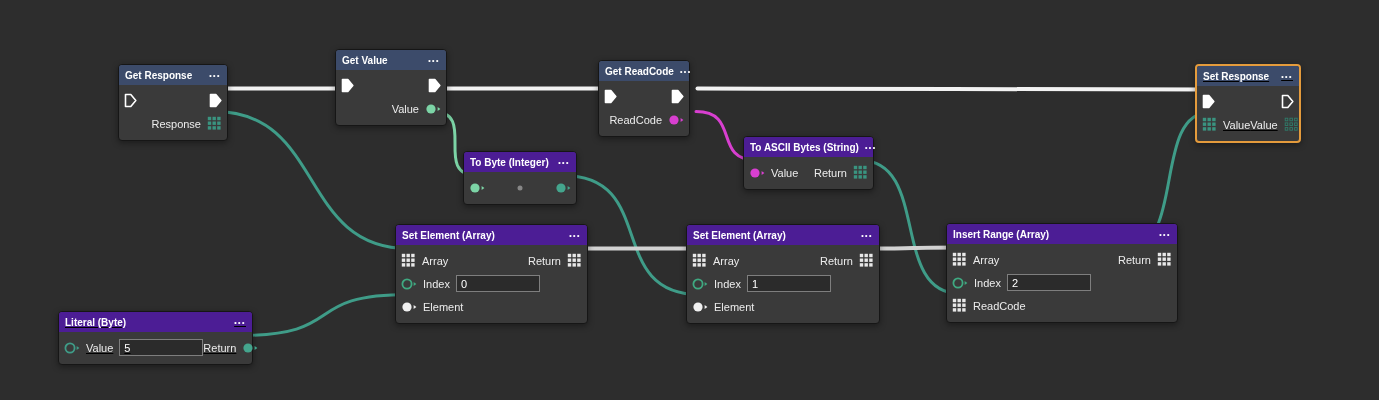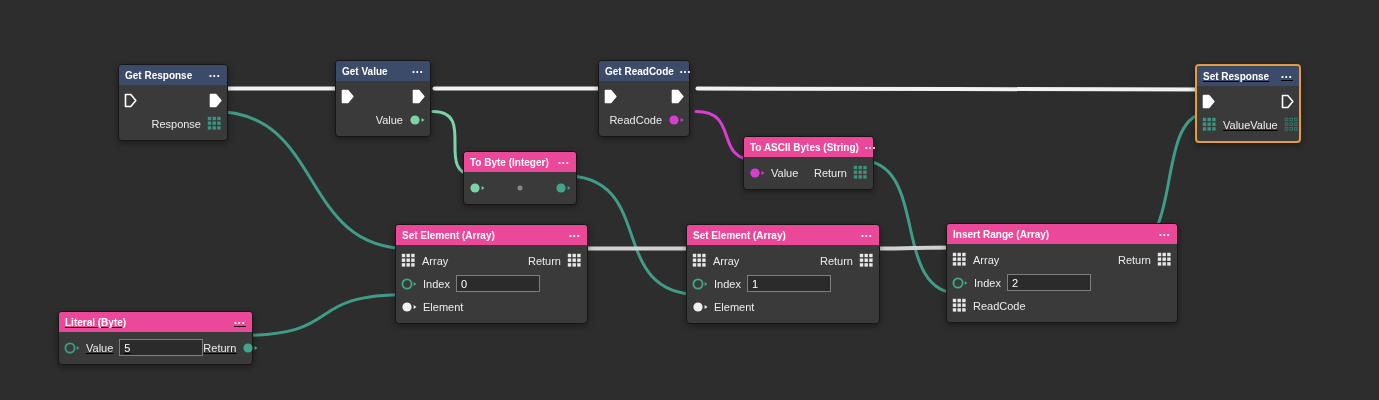--- a/index.html
+++ b/index.html
@@ -5,21 +5,21 @@
   html,body{margin:0;padding:0;background:#2d2d2d;}
   body{width:1379px;height:400px;overflow:hidden;font-family:"Liberation Sans",sans-serif;}
   #canvas{position:relative;width:1379px;height:400px;background:#2d2d2d;}
   #wires{position:absolute;left:0;top:0;width:1379px;height:400px;z-index:1;}
   .node{position:absolute;z-index:2;background:#3a3a3a;border:1.5px solid #161616;border-radius:4px;
         box-shadow:0 2px 6px rgba(0,0,0,.4);box-sizing:border-box;margin-top:12px;}
   .node.selected{border:2px solid #e49b3c;}
   .header{height:20px;display:flex;align-items:center;justify-content:space-between;padding:0 6px;
           border-radius:2.5px 2.5px 0 0;color:#fff;font-size:10px;font-weight:700;white-space:nowrap;}
   .header.blue{background:#3c4b6a;}
-  .header.green{background:#ec4899;}
+  .header.green{background:#4c1d95;}
   .menu-dots{font-size:7px;letter-spacing:1.5px;color:#fff;cursor:pointer;margin-left:6px;}
   .body{padding:4px 0 5px;}
   .row{height:23px;display:flex;align-items:center;padding:0 5px;position:relative;
        color:#ececec;font-size:11px;white-space:nowrap;}
   .in-group,.out-group{display:flex;align-items:center;gap:6px;}
   .out-group{margin-left:auto;text-align:center;}
   .pin{display:inline-flex;align-items:center;cursor:crosshair;}
   .pin svg{display:block;}
   .row input{width:74px;height:15px;background:#2b2b2b;border:1px solid #7e7e7e;color:#fff;
              font-size:11px;font-family:inherit;padding:0 4px;box-sizing:content-box;}
@@ -79,21 +79,21 @@
                 <rect x="10.200000000000001" y="5.5" width="3.4" height="3.4" fill="#3a9480"></rect>
                 <rect x="0.8" y="10.200000000000001" width="3.4" height="3.4" fill="#3a9480"></rect>
                 <rect x="5.5" y="10.200000000000001" width="3.4" height="3.4" fill="#3a9480"></rect>
                 <rect x="10.200000000000001" y="10.200000000000001" width="3.4" height="3.4" fill="#3a9480"></rect>
               </svg>
             </span>
           </span>
         </div>
       </div>
     </div>
-    <div class="node" style="left: 335px; top: 48px; width: 96px;">
+    <div class="node" style="left: 335px; top: 37px; width: 112px;">
       <div class="header blue">
         <span>Get Value</span>
         <span class="menu-dots">•••</span>
       </div>
       <div class="body">
         <div class="row">
           <span class="in-group">
             <span class="pin">
               <svg width="13" height="15" viewBox="0 0 13 15">
                 <polygon points="1.5,1.5 6.8,1.5 11.8,7.5 6.8,13.5 1.5,13.5" fill="#ffffff" stroke="#ffffff" stroke-width="1.6" stroke-linejoin="round"></polygon>

